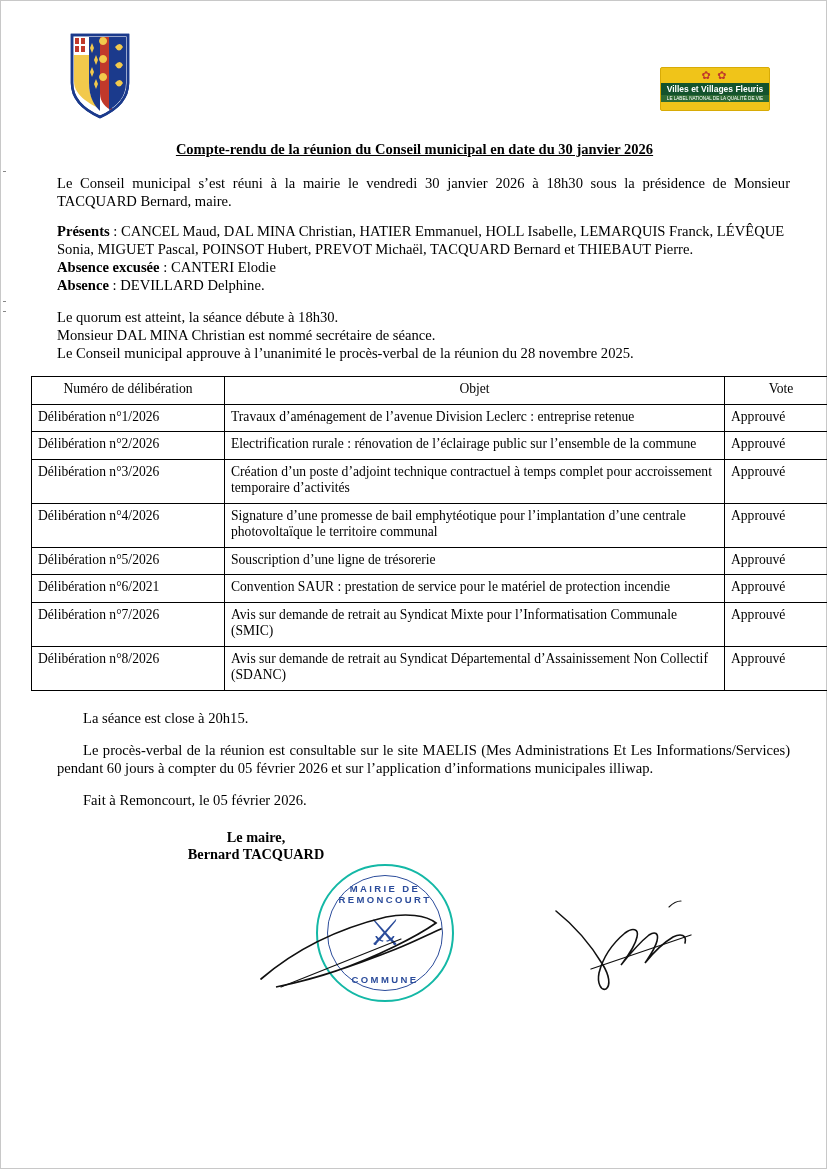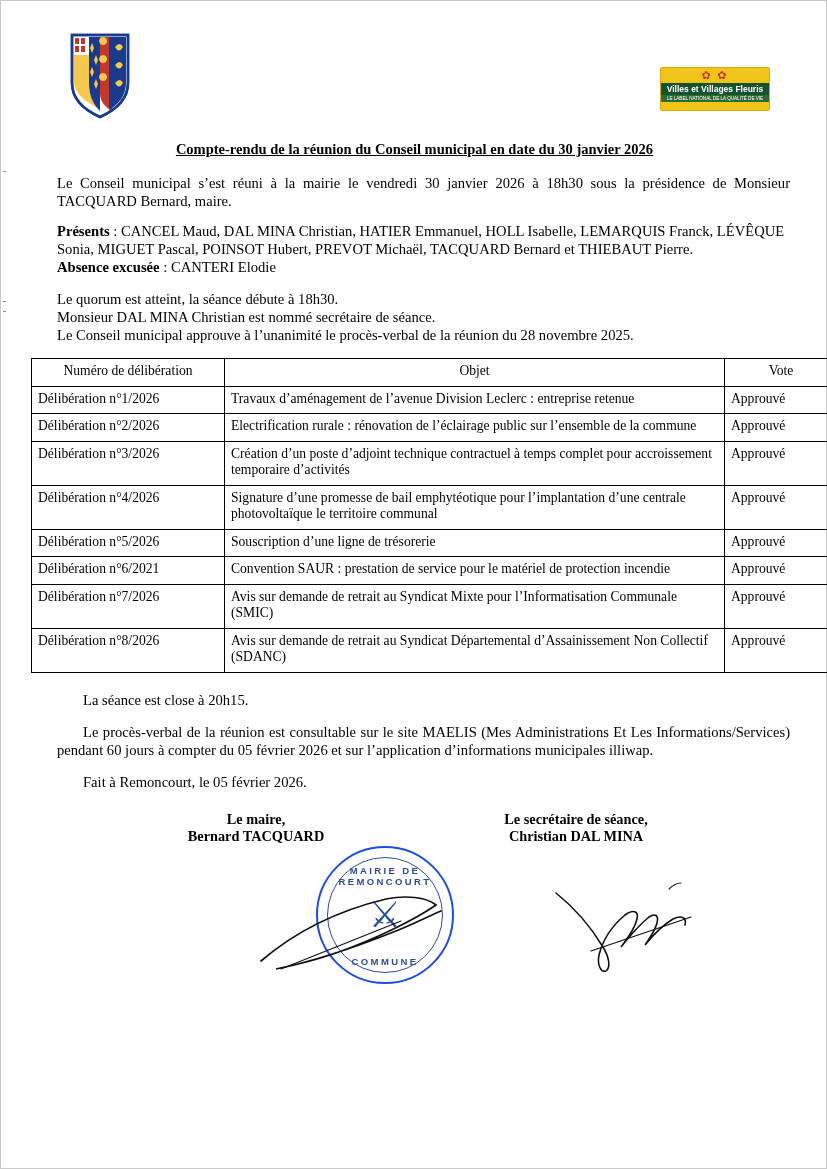--- a/index.html
+++ b/index.html
@@ -156,21 +156,21 @@
   .sig-left { left: 120px; top: 0; width: 210px; }
   .sig-right { left: 430px; top: 0; width: 230px; }
 
   .stamp {
     position: absolute;
     left: 285px;
     top: 35px;
     width: 138px;
     height: 138px;
     border-radius: 50%;
-    border: 2px solid #1d4ed8;
+    border: 2px solid #14b8a6;
     box-sizing: border-box;
     color: #2b4c9b;
   }
   .stamp .inner-ring {
     position: absolute;
     left: 9px; top: 9px; right: 9px; bottom: 9px;
     border: 1px solid #2b4c9b;
     border-radius: 50%;
   }
   .stamp .stamp-top,
@@ -245,20 +245,23 @@
 
     <p class="body">Le Conseil municipal s’est réuni à la mairie le vendredi 30 janvier 2026 à 18h30 sous la présidence de Monsieur TACQUARD Bernard, maire.</p>
 
     <div class="blk" style="margin-bottom:14px;">
       <div>
         <span class="lbl">Présents</span><span> : CANCEL Maud, DAL MINA Christian, HATIER Emmanuel, HOLL Isabelle, LEMARQUIS Franck, LÉVÊQUE Sonia, MIGUET Pascal,  POINSOT Hubert, PREVOT Michaël, TACQUARD Bernard et THIEBAUT Pierre.</span>
       </div>
       <div>
         <span class="lbl">Absence excusée</span><span> : CANTERI Elodie</span>
       </div>
+      <div>
+        <span class="lbl">Absence</span><span> : DEVILLARD Delphine.</span>
+      </div>
     </div>
 
     <div class="blk">
       <div>Le quorum est atteint, la séance débute à 18h30.</div>
       <div>Monsieur DAL MINA Christian est nommé secrétaire de séance.</div>
       <div>Le Conseil municipal approuve à l’unanimité le procès-verbal de la réunion du  28 novembre 2025.</div>
     </div>
 
     <table class="delib">
       <thead>
@@ -315,24 +318,20 @@
     <div class="closing">
       <p class="ind">La séance est close à 20h15.</p>
       <p class="ind">Le procès-verbal de la réunion est consultable sur le site MAELIS (Mes Administrations Et Les Informations/Services) pendant 60 jours à compter du 05 février 2026 et sur l’application d’informations municipales illiwap.</p>
       <p class="ind">Fait à Remoncourt, le 05 février 2026.</p>
     </div>
 
     <div class="sig-row">
       <div class="sig-block sig-left">
         <div>Le maire,</div>
         <div>Bernard TACQUARD</div>
-      </div>
-      <div class="sig-block sig-right">
-        <div>Le secrétaire de séance,</div>
-        <div>Christian DAL MINA</div>
       </div>
 
       <div class="stamp">
         <div class="inner-ring"></div>
         <div class="stamp-top">MAIRIE DE REMONCOURT</div>
         <div class="stamp-fig">⚔</div>
         <div class="stamp-bottom">COMMUNE</div>
       </div>
 
       <svg class="ink sig-ink-left" width="210" height="90" viewBox="0 0 210 90">

